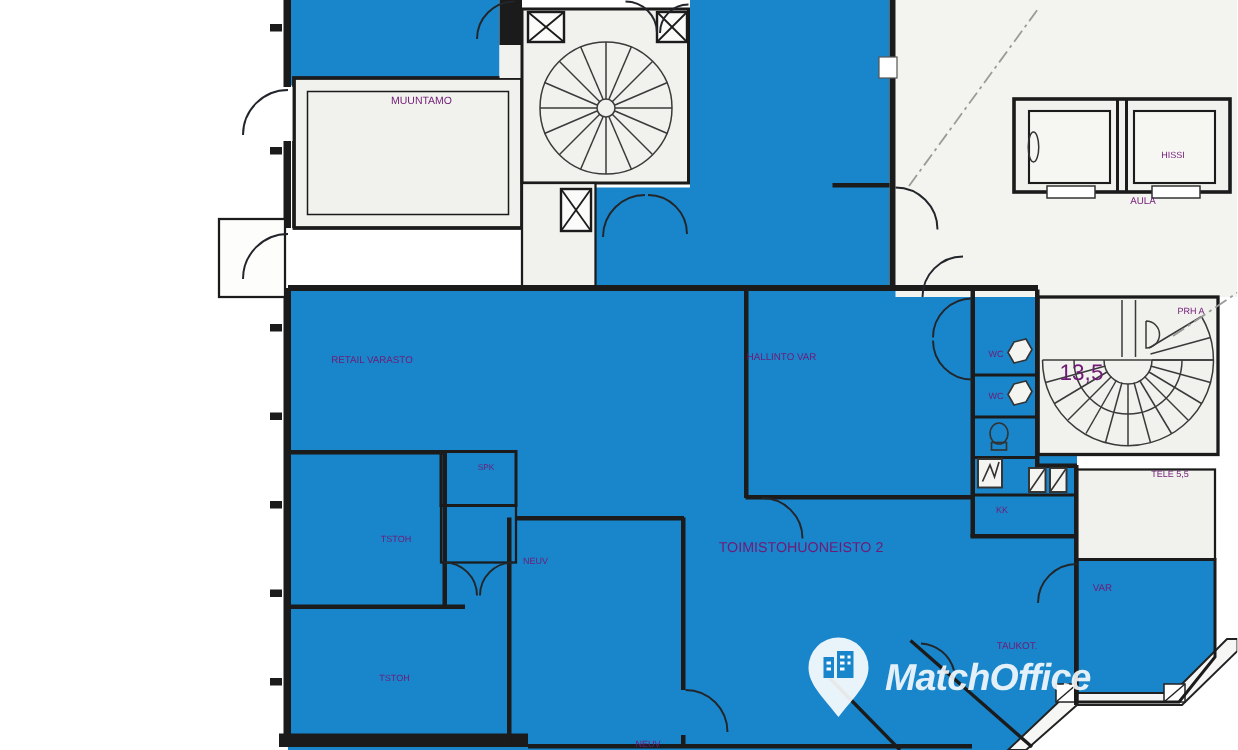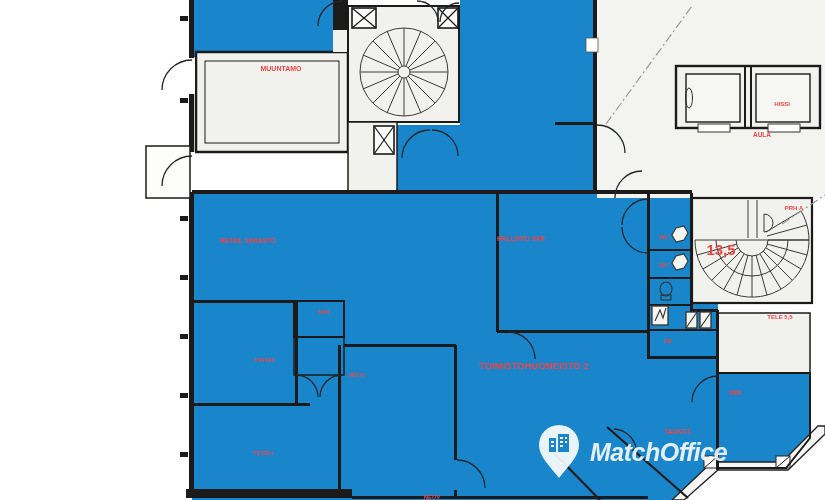--- a/index.html
+++ b/index.html
@@ -16,21 +16,21 @@
   .blue{fill:var(--blue);}
   .room{fill:var(--roomfill);stroke:var(--wall);}
   .wallrect{fill:var(--wall);}
   .thin{stroke:var(--wall);fill:none;}
   .arc{stroke:#22262a;fill:none;stroke-width:1.3;}
   .stair{stroke:#3a3a3a;fill:none;stroke-width:1;}
   .dash{stroke:#9a9a98;fill:none;stroke-width:1.2;stroke-dasharray:9 3 2 3;}
   #labels{position:absolute;left:0;top:0;width:825px;height:500px;}
   .lbl{
     position:absolute;transform:translate(-50%,-50%);
-    color:#ef4444;font-weight:bold;white-space:nowrap;letter-spacing:0px;line-height:1;
+    color:#701a75;font-weight:normal;white-space:nowrap;letter-spacing:0px;line-height:1;
   }
   #watermark{position:absolute;left:536px;top:424px;display:flex;align-items:center;pointer-events:none;}
   #wm-text{
     font-size:25px;font-weight:bold;color:rgba(255,255,255,0.88);
     letter-spacing:-0.5px;margin-left:8px;font-style:italic;
   }
 </style>
 </head>
 <body>
 

